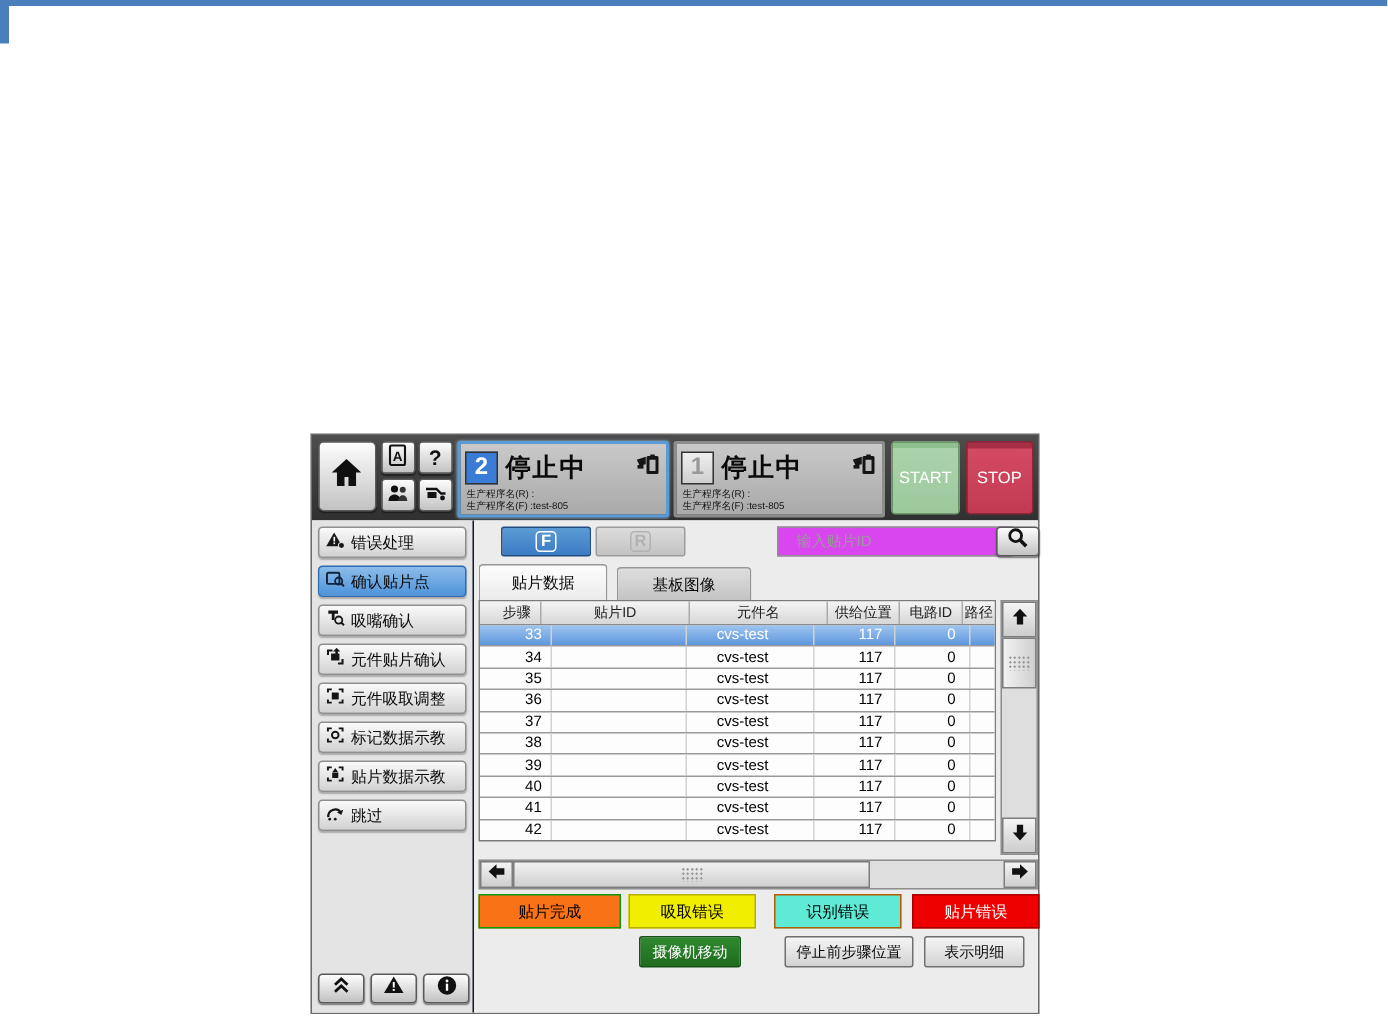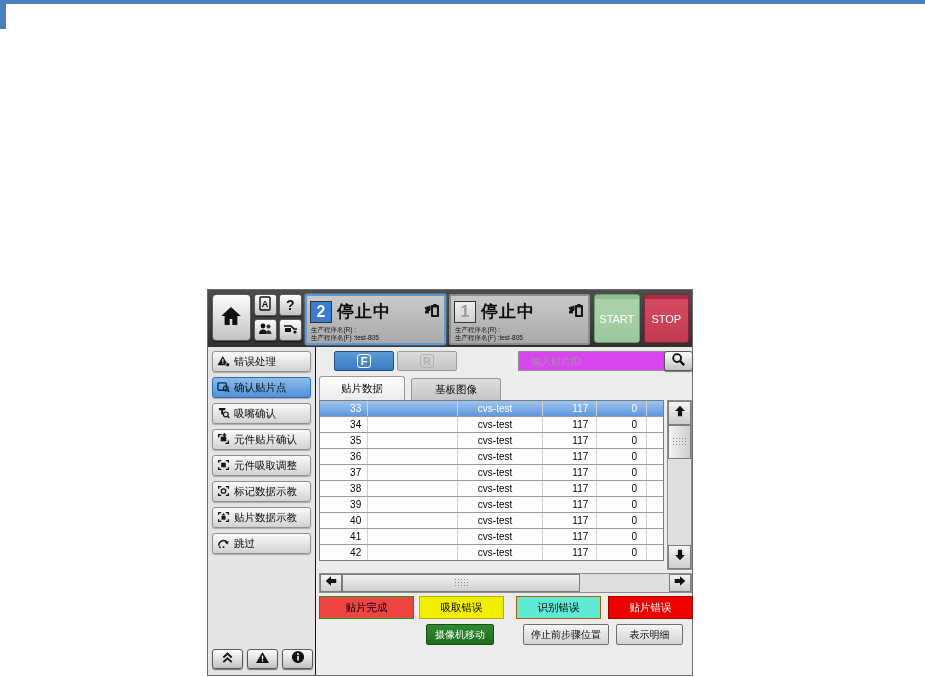--- a/index.html
+++ b/index.html
@@ -342,20 +342,28 @@
           <span><svg width="15" height="15" viewBox="0 0 16 16">
                 <circle cx="6.5" cy="6.5" r="4.2" fill="none" stroke="#111" stroke-width="2"></circle>
                 <path d="M9.8 9.8 14 14" stroke="#111" stroke-width="2.6"></path>
               </svg></span>
         </div>
 
         <div class="tab selected">贴片数据</div>
         <div class="tab plain">基板图像</div>
 
         <div class="tbl">
+          <div class="thead">
+            <div class="th col-step">步骤</div>
+            <div class="th col-chip">贴片ID</div>
+            <div class="th col-part" style="justify-content:center;padding-left:0;">元件名</div>
+            <div class="th col-feed" style="justify-content:center;padding-right:0;">供给位置</div>
+            <div class="th col-circuit" style="justify-content:center;padding-right:0;">电路ID</div>
+            <div class="th col-path">路径</div>
+          </div>
           <div class="tbody">
               <div class="trow selected">
                 <div class="tcell col-step">33</div>
                 <div class="tcell col-chip"></div>
                 <div class="tcell col-part">cvs-test</div>
                 <div class="tcell col-feed">117</div>
                 <div class="tcell col-circuit">0</div>
                 <div class="tcell col-path"></div>
               </div>
               <div class="trow">
@@ -460,21 +468,21 @@
               <span class="grip"></span>
             </div>
           <div class="h-track"></div>
           <div class="sc-btn">
             <span><svg width="14" height="14" viewBox="0 0 16 16">
                   <path d="M14 8 8 13.5V10.4H2V5.6H8V2.5Z" fill="#111"></path>
                 </svg></span>
           </div>
         </div>
 
-        <div class="legend lg0" style="background: #ef4444; color: rgb(0, 0, 0); border-color: rgb(10, 154, 10);">贴片完成</div>
+        <div class="legend lg0" style="background: #f97316; color: rgb(0, 0, 0); border-color: rgb(10, 154, 10);">贴片完成</div>
         <div class="legend lg1" style="background: rgb(242, 238, 0); color: rgb(0, 0, 0); border-color: rgb(181, 176, 0);">吸取错误</div>
         <div class="legend lg2" style="background: #5eead4; color: rgb(0, 0, 0); border-color: rgb(179, 93, 0);">识别错误</div>
         <div class="legend lg3" style="background: rgb(238, 0, 0); color: rgb(255, 255, 255); border-color: rgb(168, 0, 0);">贴片错误</div>
 
         <div class="action act-cam">摄像机移动</div>
         <div class="action act-stop-pos">停止前步骤位置</div>
         <div class="action act-detail">表示明细</div>
       </div>
     </div>
   </div>

